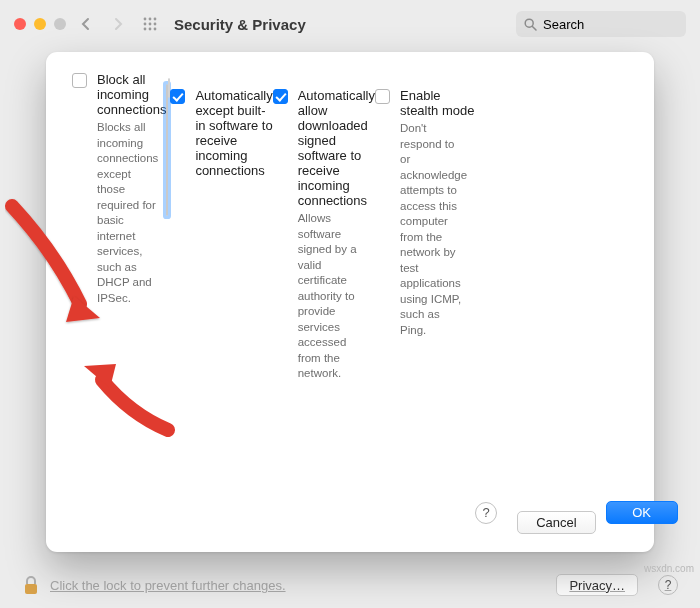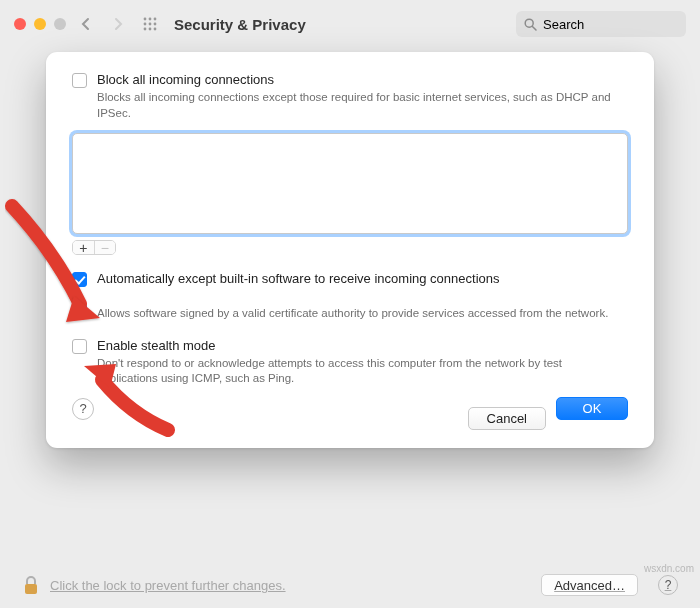--- a/index.html
+++ b/index.html
@@ -51,25 +51,25 @@
     margin-left:auto; height:22px; padding:0 12px; background:#fdfdfd;
     border:1px solid #d0d0d0; border-radius:5px; font-size:13px; color:#333;
     display:flex; align-items:center;
   }
   .help-bottom {
     width:20px; height:20px; border:1px solid #bcbcbc; border-radius:50%;
     display:flex; align-items:center; justify-content:center; font-size:12px; color:#555;
     margin-left:10px;
   }
   .sheet {
-    position:absolute; left:46px; top:52px; width:608px; height:396px;
+    position:absolute; left:46px; top:52px; width:608px; height:500px;
     background:#fff; border-radius:11px;
     box-shadow:0 18px 40px rgba(0,0,0,0.28), 0 1px 3px rgba(0,0,0,0.1);
     padding:20px 26px 18px 26px;
-    display:flex; flex-direction:column;
+    display:flex; flex-direction:row;
   }
   .row { display:flex; align-items:flex-start; gap:10px; }
   .chk {
     width:15px; height:15px; border:1px solid #b7b7b7; border-radius:3px;
     flex-shrink:0; margin-top:1px; background:#fff; position:relative;
   }
   .chk.checked { background:#0a7aff; border-color:#0a7aff; }
   .chk.checked::after {
     content:""; position:absolute; left:4px; top:1px; width:4px; height:8px;
     border:solid #fff; border-width:0 2px 2px 0; transform:rotate(42deg);
@@ -160,21 +160,21 @@
       <span>Search</span>
     </div>
   </div>
 
   <div class="content-behind">
     <svg class="lock-icon" viewBox="0 0 18 22">
       <rect x="3" y="10" width="12" height="10" rx="2" fill="#d9a24a"></rect>
       <path d="M5 10 V7 a4 4 0 0 1 8 0 V10" stroke="#b0b0b0" stroke-width="2" fill="none"></path>
     </svg>
     <span>Click the lock to prevent further changes.</span>
-    <div class="adv-btn">Advanced…</div>
+    <div class="adv-btn">Privacy…</div>
     <div class="help-bottom">?</div>
   </div>
 
   <div class="sheet">
 
     <div class="row">
       <div class="chk"></div>
       <div style="flex:1">
         <div class="opt-label">Block all incoming connections</div>
         <div class="opt-desc">Blocks all incoming connections except those required for basic internet services, such as DHCP and IPSec.</div>
@@ -191,20 +191,21 @@
     <div class="section row">
       <div class="chk checked"></div>
       <div style="flex:1">
         <div class="opt-label">Automatically except built-in software to receive incoming connections</div>
       </div>
     </div>
 
     <div class="section row">
       <div class="chk checked"></div>
       <div style="flex:1">
+        <div class="opt-label">Automatically allow downloaded signed software to receive incoming connections</div>
         <div class="opt-desc">Allows software signed by a valid certificate authority to provide services accessed from the network.</div>
       </div>
     </div>
 
     <div class="section row">
       <div class="chk"></div>
       <div style="flex:1">
         <div class="opt-label">Enable stealth mode</div>
         <div class="opt-desc">Don't respond to or acknowledge attempts to access this computer from the network by test applications using ICMP, such as Ping.</div>
       </div>

